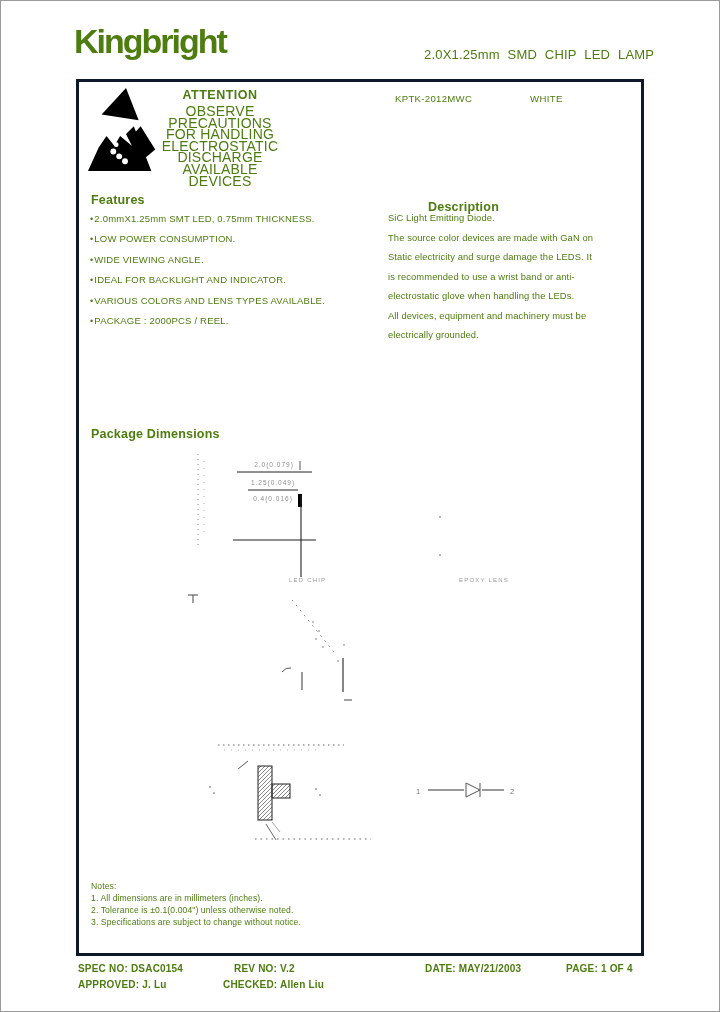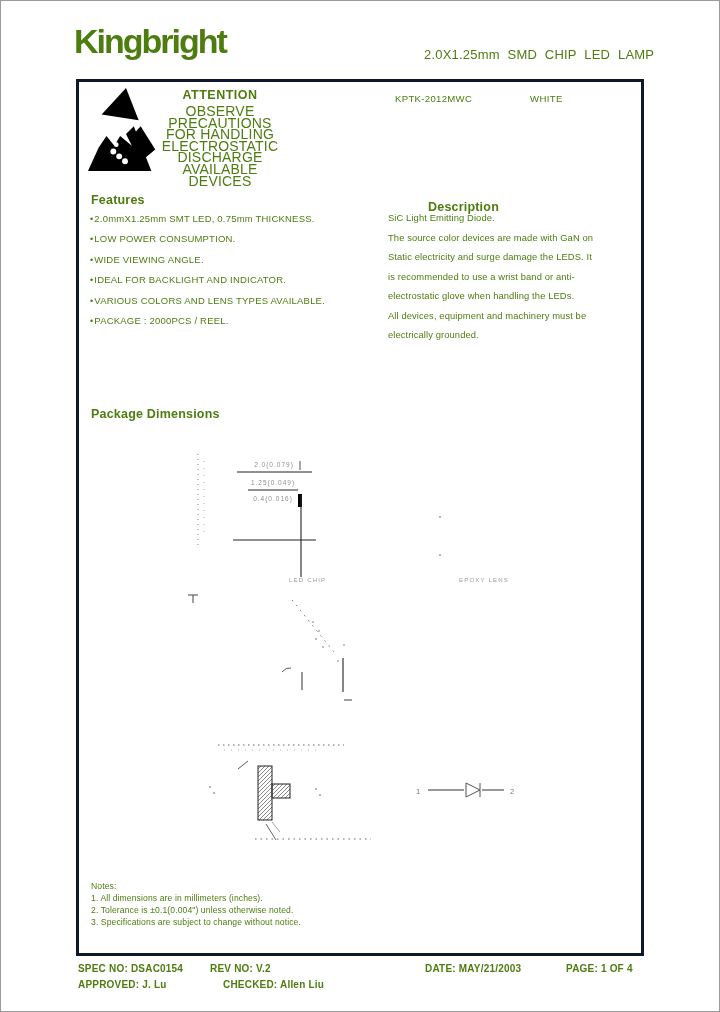--- a/index.html
+++ b/index.html
@@ -13,25 +13,25 @@
   .attn-heading{font-size:12.5px;font-weight:bold;letter-spacing:.5px;margin-bottom:4px;}
   .attn-line{font-size:14px;line-height:11.6px;letter-spacing:.2px;}
   .part-no{left:316px;top:11px;font-size:9.6px;letter-spacing:.3px;}
   .color-name{left:451px;top:11px;font-size:9.6px;letter-spacing:.4px;}
   .sec-heading{font-size:12.5px;font-weight:bold;letter-spacing:.2px;}
   .features-head{left:12px;top:111px;}
   .features-list{left:11px;top:127px;width:280px;font-size:9.5px;line-height:19.4px;letter-spacing:.2px;}
   .feature-item::before{content:"\2022";font-size:9px;margin-right:1px;}
   .desc-head{left:309px;top:118px;padding-left:40px;}
   .desc-lines{left:309px;top:126px;width:250px;font-size:9.4px;line-height:19.5px;letter-spacing:.1px;}
-  .pkg-head{left:12px;top:325px;}
+  .pkg-head{left:12px;top:345px;}
   .drawing-svg{left:-3px;top:-3px;width:568px;height:877px;}
   .notes-block{left:12px;top:799px;font-size:8.6px;line-height:11.9px;letter-spacing:.1px;}
   .footer-item{position:absolute;font-size:10px;font-weight:bold;letter-spacing:.2px;}
-  .f-spec{left:78px;top:963px;}  .f-rev{left:210px;top:963px;}
+  .f-spec{left:78px;top:963px;}  .f-rev{left:234px;top:963px;}
   .f-date{left:425px;top:963px;} .f-page{left:566px;top:963px;}
   .f-appr{left:78px;top:979px;}  .f-chk{left:223px;top:979px;}
   .f-drawn{left:410px;top:979px;margin-top:36px;}
   .esd-icon{left:8px;top:5px;}
   svg text{font-family:"Liberation Sans",sans-serif;}
   .faint-dim{fill:#8f8f8f;font-size:6.5px;letter-spacing:1px;}
   .faint-lbl{fill:#9a9a9a;font-size:6px;letter-spacing:1.2px;}
   .pol-digit{fill:#787878;font-size:7.5px;}
 </style>
 </head>

